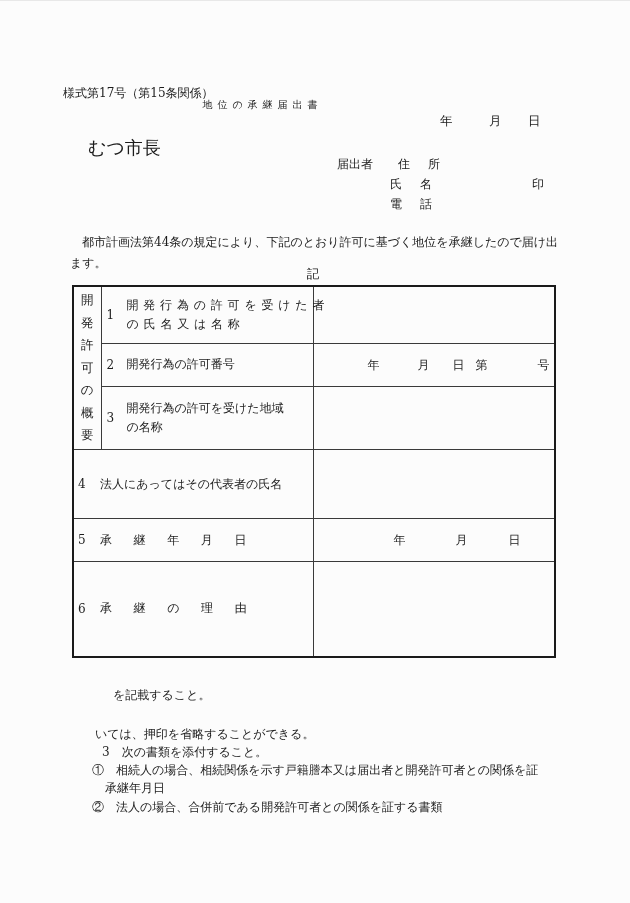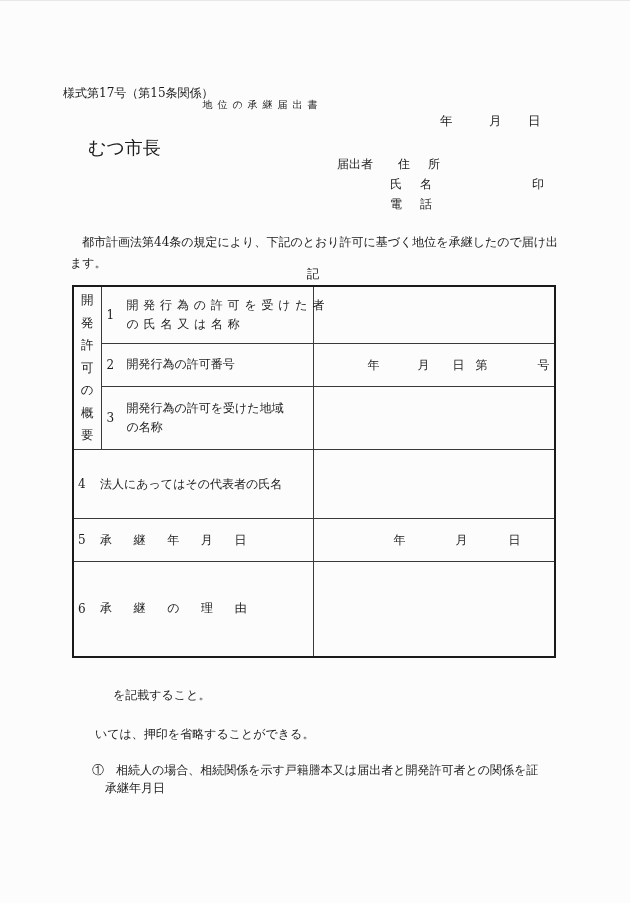--- a/index.html
+++ b/index.html
@@ -186,16 +186,18 @@
               </span>
         </div>
       </td>
       <td class="val"></td>
     </tr>
   </tbody>
     </table>
 
   <div class="note-line" style="left:113px;top:686px">を記載すること。</div>
   <div class="note-line" style="left:95px;top:725px">いては、押印を省略することができる。</div>
+  <div class="note-line" style="left:102px;top:743px">3　次の書類を添付すること。</div>
   <div class="note-line" style="left:92px;top:761px">①　相続人の場合、相続関係を示す戸籍謄本又は届出者と開発許可者との関係を証</div>
   <div class="note-line" style="left:105px;top:779px">承継年月日</div>
+  <div class="note-line" style="left:92px;top:798px">②　法人の場合、合併前である開発許可者との関係を証する書類</div>
 
 </div>
 
 </body></html>

